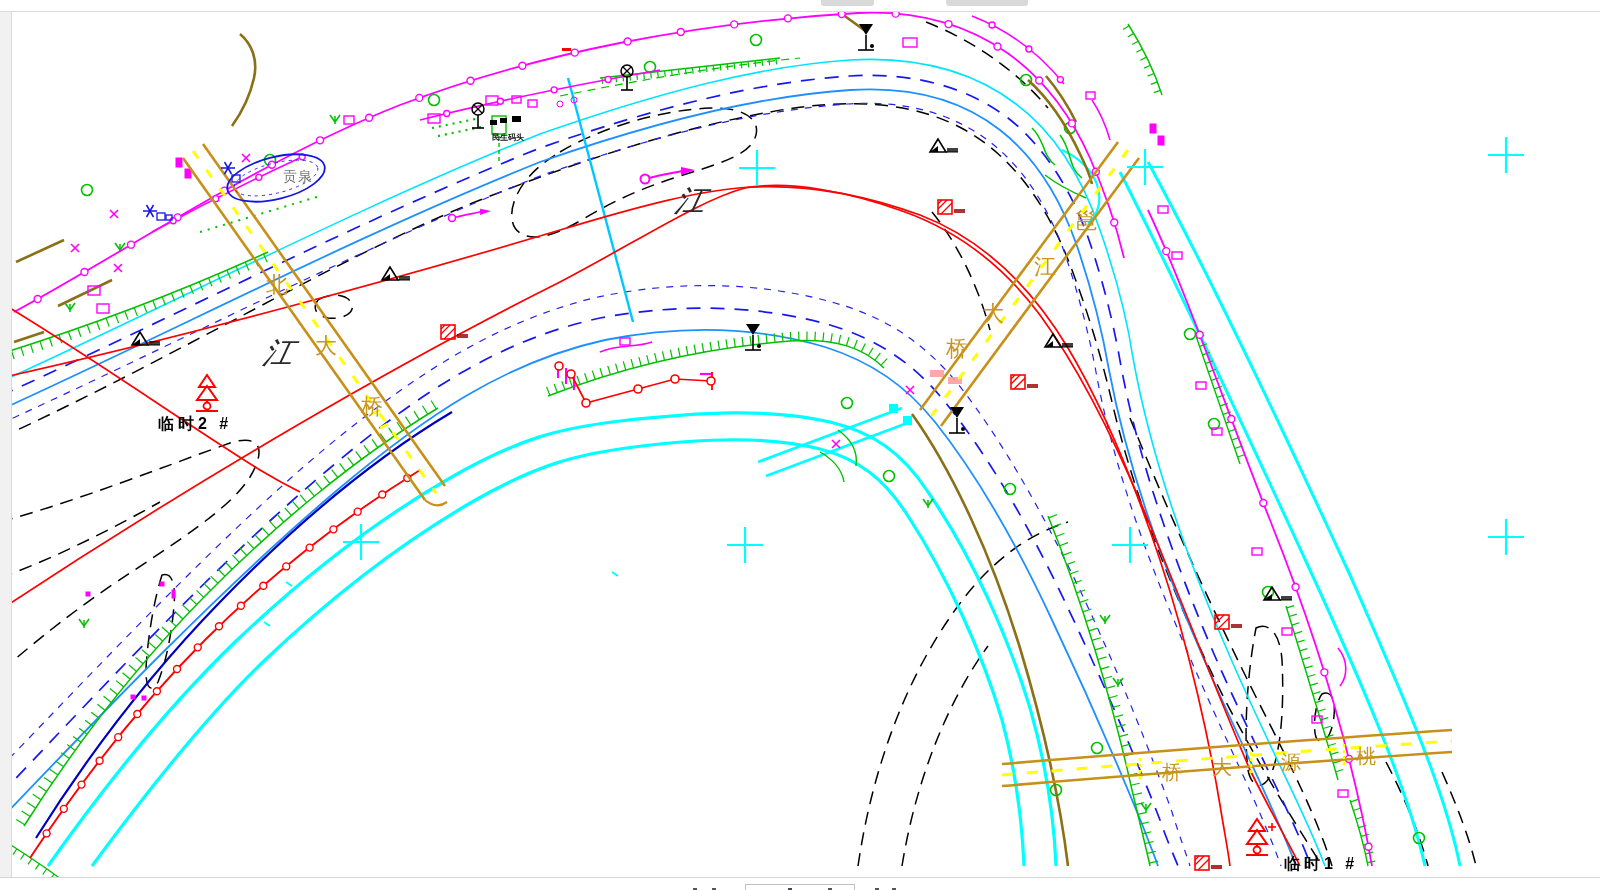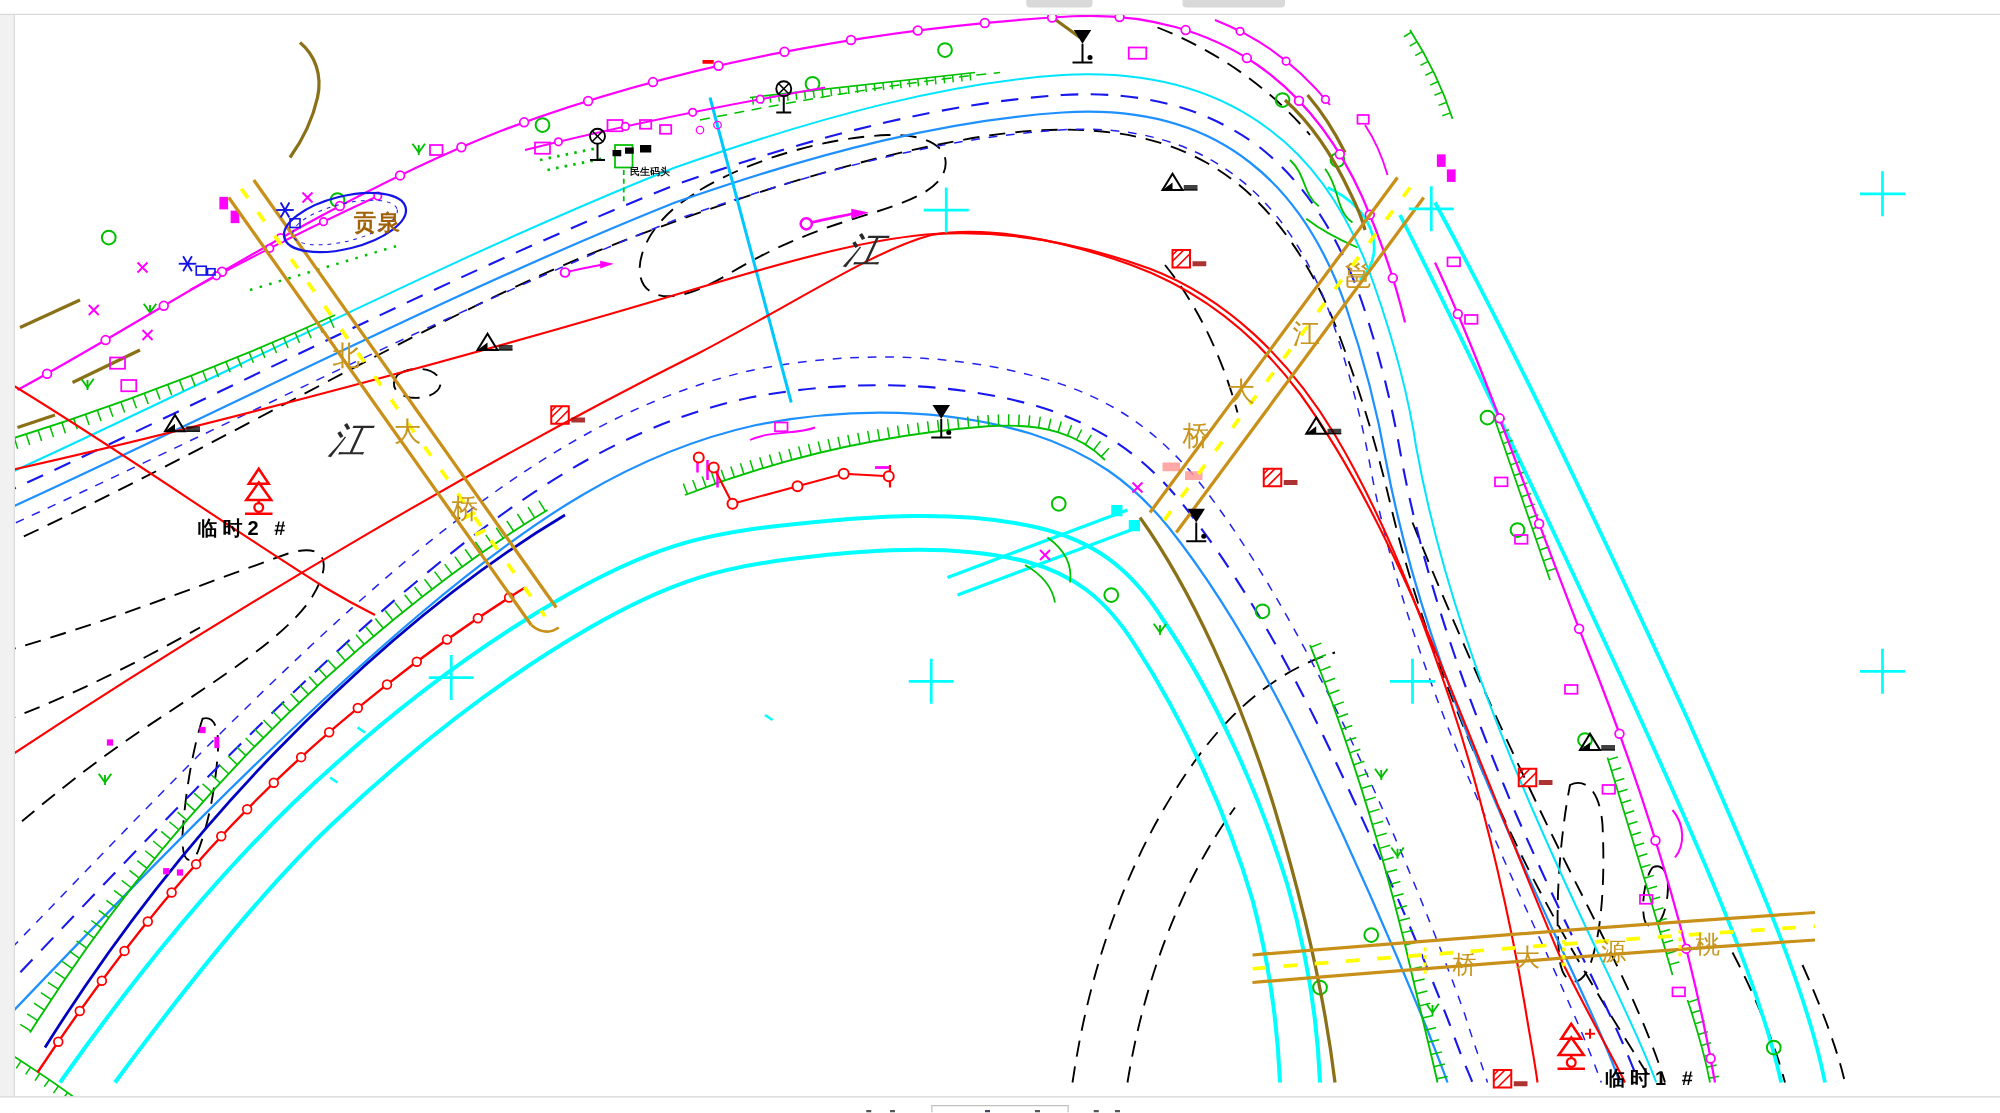--- a/index.html
+++ b/index.html
@@ -12,21 +12,21 @@
   .bottom-strip{position:absolute;left:0;top:877px;width:1600px;height:13px;background:#fff;border-top:1px solid #d5d5d5;z-index:20;}
   .tab-remnant{position:absolute;top:0;height:6px;background:#d9d9d9;border-radius:0 0 3px 3px;z-index:21;}
   .mini-input{position:absolute;left:745px;top:6px;width:110px;height:14px;border:1px solid #c0c0c0;background:#fff;box-sizing:border-box;}
   .frag{position:absolute;top:10px;width:4px;height:3px;background:#555;}
   
   .lbl{position:absolute;white-space:nowrap;z-index:10;line-height:1;}
   .bridge-char{font-size:22px;color:#c8961e;font-weight:500;}
   .road-char{font-size:20px;color:#c8961e;font-weight:500;}
   .river{font-size:30px;color:#2a2a2a;font-family:"DejaVu Serif","Liberation Serif",serif;font-style:italic;transform:skewX(-12deg);}
   .bm-label{font-size:16px;color:#000;font-weight:bold;letter-spacing:4px;}
-  .island-label{font-size:18px;color:#a16207;font-weight:bold;letter-spacing:1px;}
+  .island-label{font-size:14px;color:#737373;font-weight:normal;letter-spacing:1px;}
   .wharf-label{font-size:8px;color:#111;font-weight:bold;}
 </style>
 </head>
 <body>
 
 <div class="stage">
 
   <div class="canvas-frame">
   <svg id="cad" width="1600" height="890" viewBox="0 0 1600 890">
     <defs>
@@ -659,21 +659,21 @@
       <use href="#cross" x="361" y="542"></use>
           <use href="#cross" x="745" y="545"></use>
           <use href="#cross" x="1130" y="545"></use>
       <use href="#cross" x="1506" y="537"></use>
     </g>
   </svg>
 
   <div class="lbl river" style="left:264px;top:338px;">江</div>
   <div class="lbl river" style="left:676px;top:186px;">江</div>
   <div class="lbl island-label" style="left:283px;top:169px;">贡泉</div>
-  <div class="lbl wharf-label" style="left:492px;top:134px;margin-left:12px;">民生码头</div>
+  <div class="lbl wharf-label" style="left:492px;top:134px;">民生码头</div>
   <div class="lbl bm-label" style="left:158px;top:416px;">临时2 #</div>
   <div class="lbl bm-label" style="left:1236px;top:856px;padding-left:48px;">临时1 #</div>
 
   <div class="lbl bridge-char" style="left:266px;top:274px;">北</div>
   <div class="lbl bridge-char" style="left:315px;top:335px;">大</div>
   <div class="lbl bridge-char" style="left:361px;top:396px;">桥</div>
 
   <div class="lbl bridge-char" style="left:1075px;top:210px;">邕</div>
   <div class="lbl bridge-char" style="left:1034px;top:256px;">江</div>
   <div class="lbl bridge-char" style="left:982px;top:303px;">大</div>

